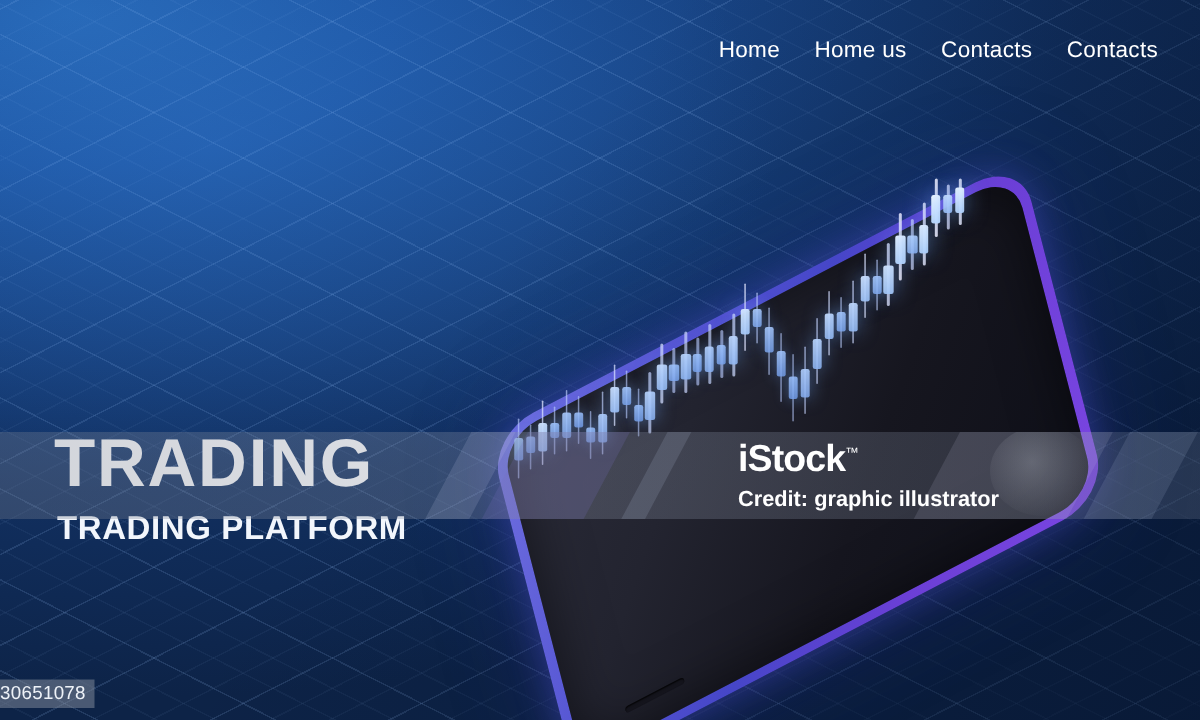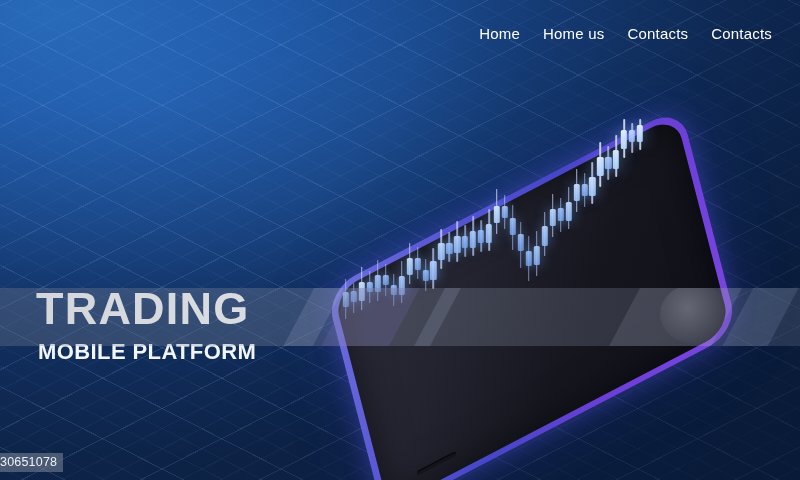--- a/index.html
+++ b/index.html
@@ -238,28 +238,32 @@
         <div class="body" style="top: 19.1489px; height: 12.766px; width: 6.2px; background: linear-gradient(160deg, rgba(200, 223, 255, 0.945) 0%, rgba(149, 188, 247, 0.898) 100%); box-shadow: rgba(120, 175, 255, 0.624) 0px 0px 13.2px;"></div>
       </div>
       <div class="cd" style="left: 302.051px; top: -18px; width: 6.2px; height: 200px;">
         <div class="wick" style="top: 8.51064px; height: 31.9149px; background: rgba(233, 235, 255, 0.82);"></div>
         <div class="body" style="top: 14.8936px; height: 17.0213px; width: 6.2px; background: linear-gradient(160deg, rgba(225, 239, 255, 0.984) 0%, rgba(171, 207, 253, 0.95) 100%); box-shadow: rgba(120, 175, 255, 0.714) 0px 0px 15.2px;"></div>
       </div>
     </div>
 
   <div class="hero">
     <h1>TRADING</h1>
-    <h2>MOBILE PLATFORM</h2>
+    <h2>TRADING PLATFORM</h2>
   </div>
 
   <div class="wm">
     <div class="wm-shine">
         <i style="left: 300px; top: -30px; width: 26px; height: 120px; background: rgba(190, 200, 230, 0.16); transform: rotate(28deg);"></i>
         <i style="left: 340px; top: -30px; width: 60px; height: 120px; background: rgba(120, 110, 190, 0.2); transform: rotate(28deg);"></i>
         <i style="left: 430px; top: -30px; width: 14px; height: 120px; background: rgba(200, 210, 240, 0.14); transform: rotate(28deg);"></i>
         <i style="left: 630px; top: -30px; width: 90px; height: 120px; background: rgba(210, 215, 235, 0.12); transform: rotate(28deg);"></i>
         <i style="left: 740px; top: -30px; width: 40px; height: 120px; background: rgba(180, 190, 220, 0.14); transform: rotate(28deg);"></i>
         <i style="left: 660px; top: -4px; width: 70px; height: 60px; border-radius: 50%; background: radial-gradient(circle at 40% 40%, rgba(225, 228, 238, 0.22), rgba(225, 228, 238, 0) 70%);"></i>
       </div>
   </div>
+  <div class="istock">
+    <span>iStock</span><sup>™</sup>
+  </div>
+  <div class="credit">Credit: graphic illustrator</div>
   <div class="idbadge">30651078</div>
 
 </div>
 
 </body></html>

